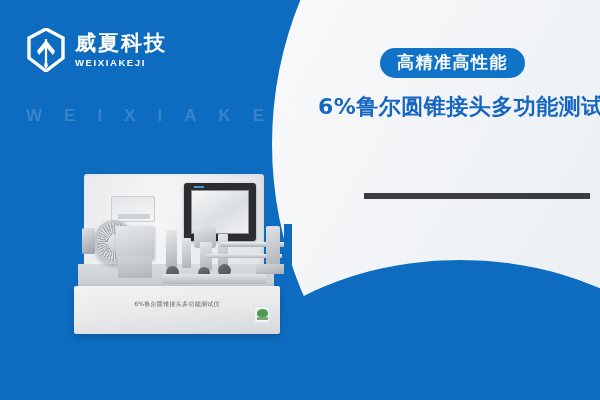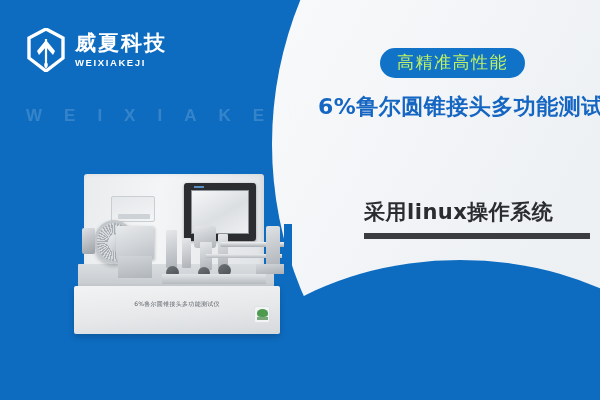--- a/index.html
+++ b/index.html
@@ -88,22 +88,22 @@
     color:rgba(255,255,255,.17);
     font-family:"Liberation Sans",sans-serif;
     white-space:nowrap;
   }
 
   
   .headline { position:absolute; left:318px; top:48px; z-index:7; width:272px; }
   .pill {
     display:inline-block;
     background:#1073c8;
-    color:#bef264;
-    font-size:17px; font-weight:normal;
+    color:#ffffff;
+    font-size:17px; font-weight:bold;
     letter-spacing:1.5px;
     padding:5px 17px 6px;
     border-radius:16px;
     font-family:"DejaVu Sans","Liberation Sans",sans-serif;
     margin-left:62px;
     line-height:1.1;
   }
   .title {
     margin-top:14px;
     font-size:22px; font-weight:bold;
@@ -283,21 +283,20 @@
   </div>
 
   <div class="watermark">WEIXIAKEJI</div>
 
   <div class="headline">
     <div class="pill">高精准高性能</div>
     <div class="title">6%鲁尔圆锥接头多功能测试仪</div>
   </div>
 
   <div class="features">
-    <div class="feat">采用linux操作系统</div>
     <div class="divider"></div>
     <div class="divider"></div>
     <div class="divider"></div>
   </div>
 
   <div class="photo">
     <div class="machine-body">
       <div class="panel-slot"></div>
       <div class="hmi">
         <div class="hmi-led"></div>

